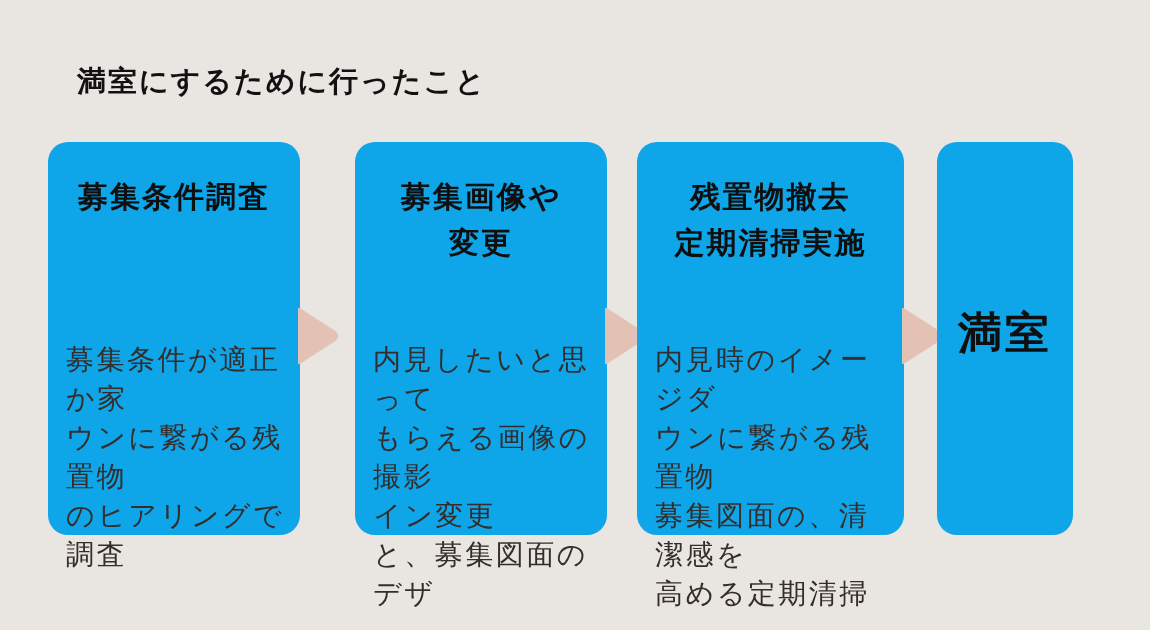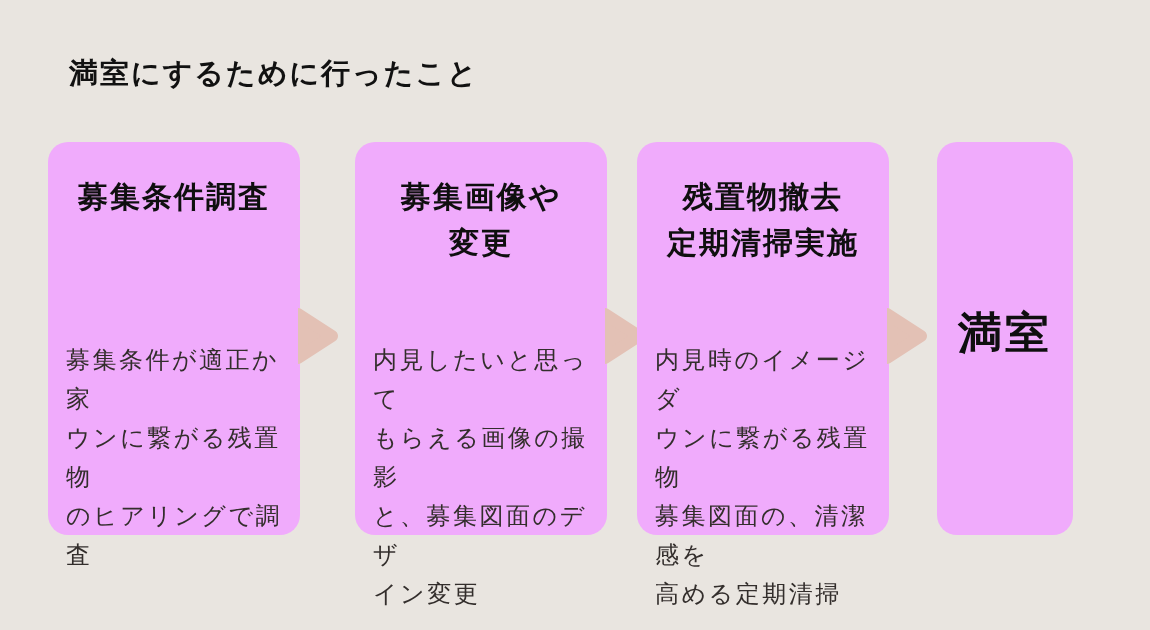--- a/index.html
+++ b/index.html
@@ -13,52 +13,52 @@
     background: #E9E5E0;
     position: relative;
     overflow: hidden;
     font-family: "Liberation Sans", "DejaVu Sans", sans-serif;
     color: #111111;
   }
   .page-title {
     position: absolute;
     left: 65px;
     top: 50px;
-    margin: 4px;
+    margin: 12px;
     font-size: 29px;
     font-weight: bold;
     letter-spacing: 2px;
     color: #111111;
     font-family: Liberation Serif, serif;
   }
   .card {
     position: absolute;
     top: 142px;
     height: 393px;
-    background: #f0abfc;
+    background: #0ea5e9;
     border-radius: 20px;
   }
   .step-card .card-title {
     position: absolute;
     top: 32px;
     left: 0;
     right: 0;
     text-align: center;
     font-size: 30px;
     line-height: 46px;
     font-weight: bold;
     letter-spacing: 2px;
     color: #0f0f0f;
   }
   .step-card .card-desc {
     position: absolute;
     top: 198px;
     left: 18px;
     right: 10px;
-    font-size: 24px;
+    font-size: 28px;
     line-height: 39px;
     letter-spacing: 2.5px;
     font-weight: normal;
     color: #332e2c;
   }
   .arrow {
     position: absolute;
     left: calc(100% - 2px);
     top: 164px;
     width: 44px;
@@ -73,21 +73,21 @@
     box-sizing: border-box;
   }
   .result-label {
     font-size: 44px;
     font-weight: bold;
     letter-spacing: 3px;
     color: #0f0f0f;
   }
   #card-1 { left: 48px;  width: 252px; }
   #card-2 { left: 355px; width: 252px; }
-  #card-3 { left: 637px; width: 252px; }
+  #card-3 { left: 637px; width: 252px; padding-left: 15px; }
   #card-4 { left: 937px; width: 136px; }
 </style>
 </head>
 <body>
 
 <h1 class="page-title">満室にするために行ったこと</h1>
 
 <div class="card step-card" id="card-1">
   <div class="card-title">
     <div>募集条件調査</div>
@@ -103,22 +103,22 @@
 </div>
 
 <div class="card step-card" id="card-2">
   <div class="card-title">
     <div>募集画像や</div>
     <div>変更</div>
   </div>
   <div class="card-desc">
     <div>内見したいと思って</div>
     <div>もらえる画像の撮影</div>
+    <div>イン変更</div>
     <div>と、募集図面のデザ</div>
-    <div>イン変更</div>
   </div>
   <svg class="arrow" viewBox="0 0 44 60" aria-hidden="true">
     <polygon points="0,8 34,30 0,52" fill="#E3C1B5" stroke="#E3C1B5" stroke-width="12" stroke-linejoin="round"></polygon>
   </svg>
 </div>
 
 <div class="card step-card" id="card-3">
   <div class="card-title">
     <div>残置物撤去</div>
     <div>定期清掃実施</div>

